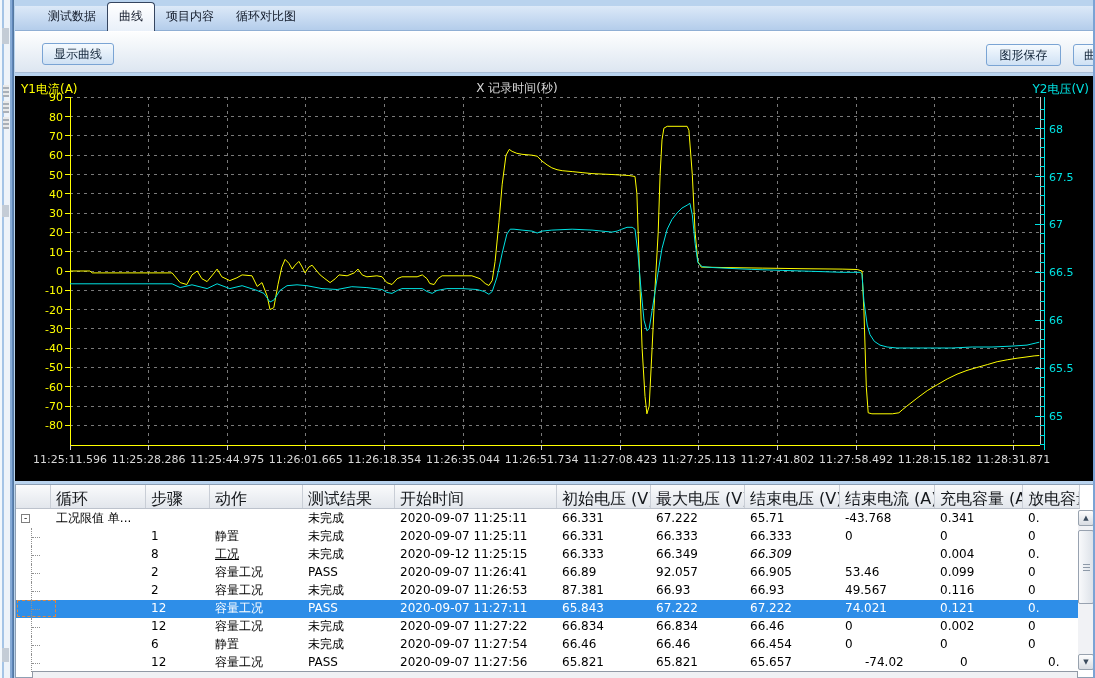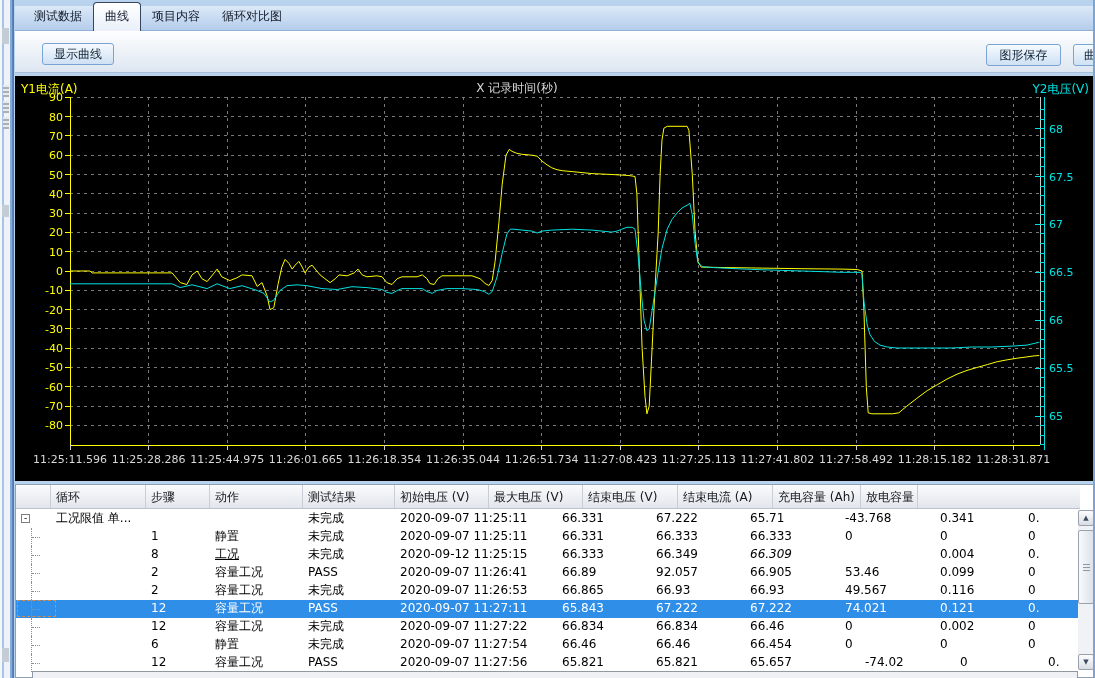--- a/index.html
+++ b/index.html
@@ -14,21 +14,21 @@
     background:repeating-linear-gradient(0deg,#aab0b8 0 2px,#e9e9e9 2px 4px); }
   .slivbox { position:absolute; left:2px; width:7px; background:#c4ccd6; }
 
   
   #main { position:absolute; left:13px; top:0; width:1082px; height:678px;
     background:#b9d3ee; border-left:1px solid #55799f; border-right:2px solid #7ba3d4; overflow:hidden; }
 
   
   #tabbar { position:absolute; left:1px; top:6px; width:1078px; height:25px;
     background:linear-gradient(#dcE9f8,#b4cdeb); border-bottom:1px solid #8fafd4;
-    display:flex; align-items:flex-end; padding-left:8px; }
+    display:flex; align-items:flex-end; padding-left:22px; }
   .tab { font-size:12px; color:#101828; padding:4px 11px 5px 11px; cursor:default; white-space:nowrap; }
   .tab.active { background:linear-gradient(#ffffff,#e9f0f9); border:1px solid #35455f; border-bottom:none;
     border-radius:4px 4px 0 0; padding:5px 11px 6px 11px; margin-bottom:-1px; }
 
   
   #toolbar { position:absolute; left:1px; top:31px; width:1079px; height:42px;
     background:linear-gradient(#fdfefe,#dde6f1); border-top:1px solid #ffffff; border-bottom:1px solid #a9bdd6; }
   .btn { position:absolute; height:22px; background:linear-gradient(#f5fafe,#cfe1f4);
     border:1px solid #7aa4d4; border-radius:3px; font-size:12px; color:#0f2236;
     display:flex; align-items:center; justify-content:center; white-space:nowrap; overflow:hidden; }
@@ -38,21 +38,21 @@
 
   
   #chartpanel { position:absolute; left:1px; top:76px; width:1079px; height:405px; background:#000; }
   #chart-svg { display:block; }
 
   
   #tablepanel { position:absolute; left:1px; top:484px; width:1079px; height:194px;
     background:#ffffff; border:1px solid #8ea0b4; }
   #thead { position:absolute; left:0; top:0; width:1064px; height:24px; display:flex;
     background:linear-gradient(#fafbfc,#e2e6ec); border-bottom:1px solid #bcc2cc; overflow:hidden; }
-  .th { border-right:1px solid #c9ced6; padding:4px 16px 0 5px; font-size:12px; color:#15181c;
+  .th { border-right:1px solid #c9ced6; padding:4px 16px 0 5px; font-size:16px; color:#15181c;
     white-space:nowrap; overflow:hidden; flex:none; }
   #tbody { position:absolute; left:0; top:25px; width:1064px; overflow:hidden; }
   .tr { display:flex; height:18px; width:1064px; position:relative; background:#fff; }
   .tr.sel { background:#2e8ee8; }
   .tr.sel .td { color:#fff; }
   .td { flex:none; font-size:12px; color:#000; line-height:17px; padding-left:5px;
     white-space:nowrap; overflow:hidden; }
   .focusrect { position:absolute; left:1px; top:0px; width:39px; height:17px;
     border:1px dashed #e0873c; pointer-events:none; }
   .expandbox { position:absolute; left:5px; top:4px; width:9px; height:9px; background:#fff;
@@ -258,20 +258,21 @@
         </svg>
     </div>
 
     <div id="tablepanel">
       <div id="thead">
           <div class="th" style="width: 35px;"></div>
           <div class="th" style="width: 95px;">循环</div>
           <div class="th" style="width: 64px;">步骤</div>
           <div class="th" style="width: 93px;">动作</div>
           <div class="th" style="width: 92px;">测试结果</div>
+          <div class="th" style="width: 162px;">开始时间</div>
           <div class="th" style="width: 94px;">初始电压 (V)</div>
           <div class="th" style="width: 94px;">最大电压 (V)</div>
           <div class="th" style="width: 95px;">结束电压 (V)</div>
           <div class="th" style="width: 95px;">结束电流 (A)</div>
           <div class="th" style="width: 88px;">充电容量 (Ah)</div>
           <div class="th" style="width: 57px;">放电容量 (Ah)</div>
         </div>
       <div id="tbody">
           <div class="tr">
             <div class="td" style="width: 35px; position: relative;">
@@ -343,21 +344,21 @@
           <div class="tr">
             <div class="td" style="width: 35px; position: relative;">
               <div class="treev"></div>
               <div class="treeh"></div>
             </div>
             <div class="td" style="width: 95px;"></div>
             <div class="td" style="width: 64px;">2</div>
             <div class="td" style="width: 93px;">容量工况</div>
             <div class="td" style="width: 92px;">未完成</div>
             <div class="td" style="width: 162px;">2020-09-07 11:26:53</div>
-            <div class="td" style="width: 94px;">66.865</div>
+            <div class="td" style="width: 94px;">87.381</div>
             <div class="td" style="width: 94px;">66.93</div>
             <div class="td" style="width: 95px;">66.93</div>
             <div class="td" style="width: 95px;">49.567</div>
             <div class="td" style="width: 88px;">0.116</div>
             <div class="td" style="width: 57px;">0</div>
           </div>
           <div class="tr sel">
             <div class="td" style="width: 35px; position: relative;">
               <div class="treev"></div>
               <div class="treeh"></div>

